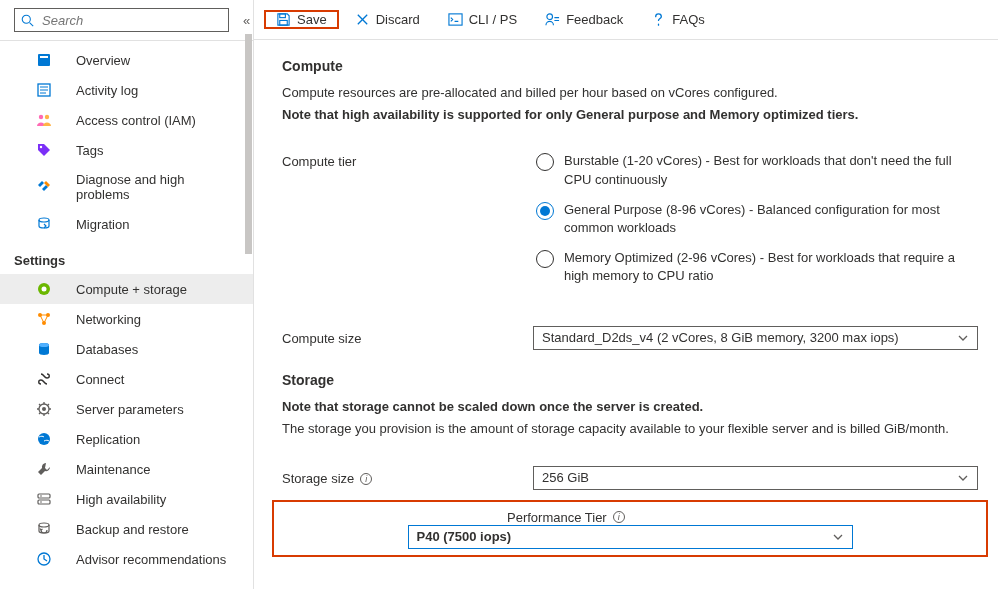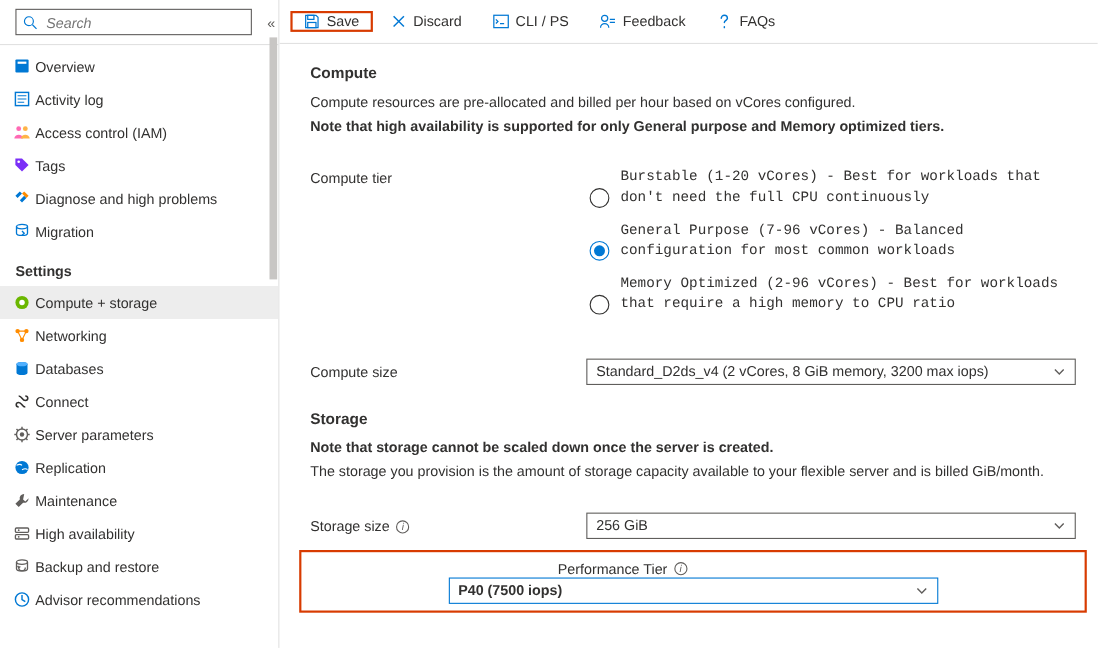--- a/index.html
+++ b/index.html
@@ -49,22 +49,22 @@
   .collapse-chevron { color: #605e5c; cursor: pointer; padding: 0 4px; }
   .nav {
     overflow-y: auto;
     flex: 1;
     border-top: 1px solid #e1e1e1;
     padding-top: 4px;
   }
   .nav-item {
     display: flex;
     align-items: center;
-    gap: 4px;
-    padding: 7px 14px 7px 12px;
+    gap: 24px;
+    padding: 7px 14px 7px 36px;
     cursor: pointer;
     color: #323130;
   }
   .nav-item.active { background: #ededed; }
   .nav-item .nic { width: 16px; height: 16px; display:flex; align-items:center; justify-content:center; }
   .nav-section {
     padding: 14px 14px 6px 14px;
     font-weight: 600;
     color: #323130;
   }
@@ -111,24 +111,23 @@
   .form-row .label {
     width: 254px;
     padding-top: 2px;
     display: flex;
     align-items: center;
     gap: 6px;
   }
   .form-row .field { flex: 1; max-width: 450px; }
   .radio-opt {
     display: flex;
-    align-items: flex-end;
+    align-items: flex-start;
     gap: 10px;
     margin-bottom: 12px;
-    font-family: Liberation Mono, monospace;
   }
   .radio-opt .rbtn {
     width: 18px; height: 18px;
     border-radius: 50%;
     border: 1px solid #323130;
     display: flex; align-items: center; justify-content: center;
     flex-shrink: 0;
     margin-top: 1px;
   }
   .radio-opt.selected .rbtn { border-color: #0078d4; }
@@ -408,21 +407,21 @@
 
     <div class="form-row">
       <div class="label">Compute tier</div>
       <div class="field" id="tier-opts">
           <div class="radio-opt">
             <span class="rbtn"></span>
             <span class="rlabel">Burstable (1-20 vCores) - Best for workloads that don't need the full CPU continuously</span>
           </div>
           <div class="radio-opt selected">
             <span class="rbtn"></span>
-            <span class="rlabel">General Purpose (7-96 vCores) - Balanced configuration for most common workloads</span>
+            <span class="rlabel">General Purpose (8-96 vCores) - Balanced configuration for most common workloads</span>
           </div>
           <div class="radio-opt">
             <span class="rbtn"></span>
             <span class="rlabel">Memory Optimized (2-96 vCores) - Best for workloads that require a high memory to CPU ratio</span>
           </div>
         </div>
     </div>
 
 
     <div class="form-row" style="align-items:center;">

